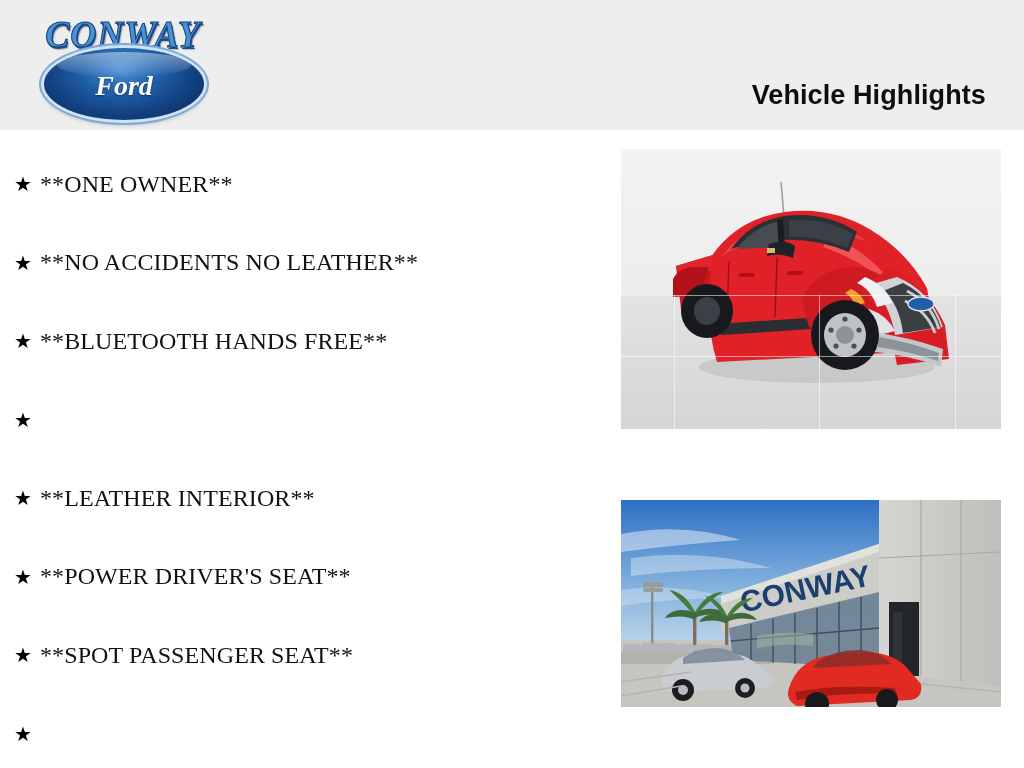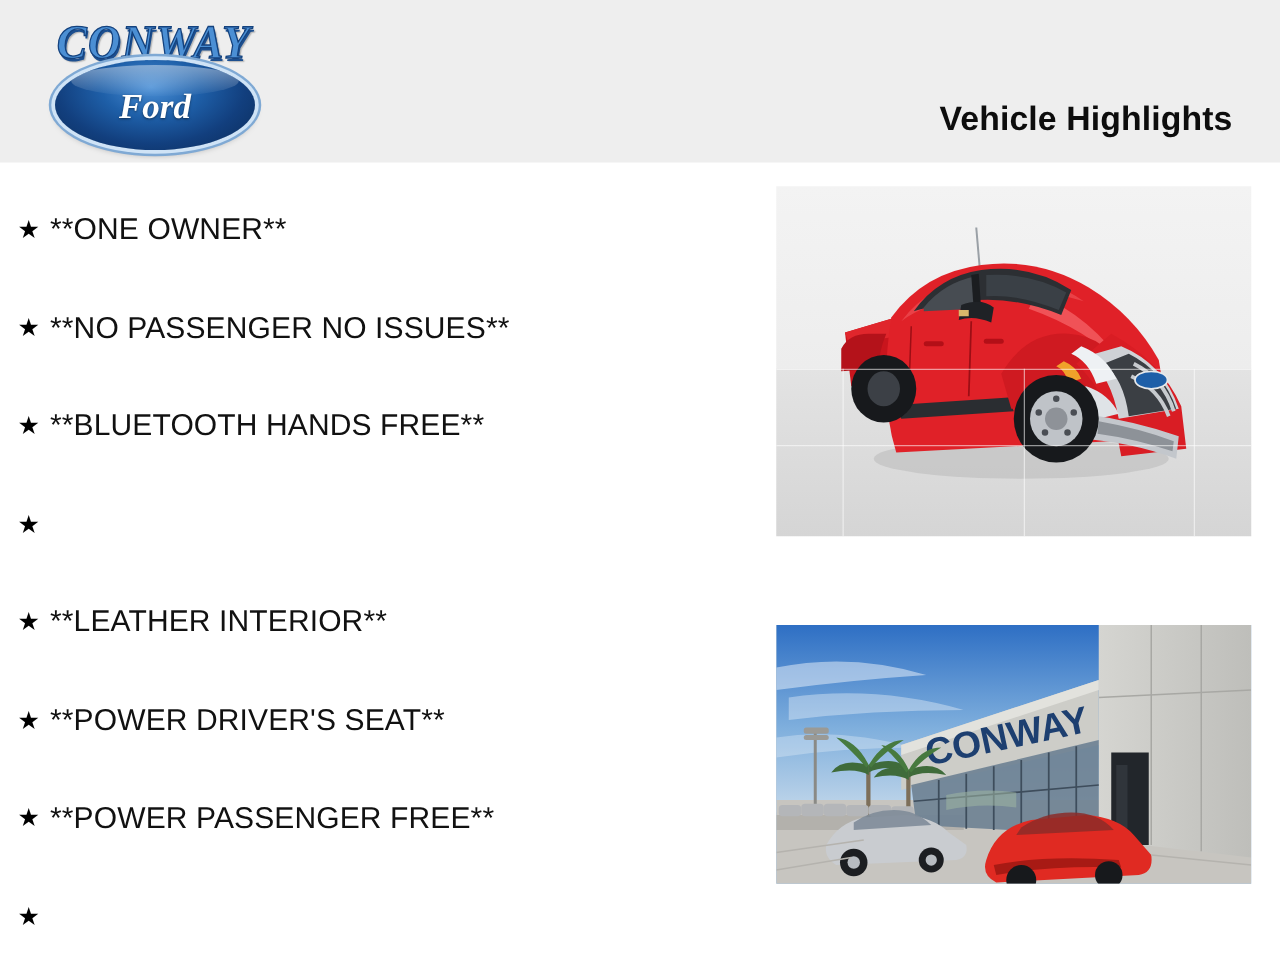--- a/index.html
+++ b/index.html
@@ -74,20 +74,21 @@
   .star-bullet {
     flex:0 0 auto;
     width:26px;
     font-size:20px; line-height:1;
     color:#000000;
     text-align:left;
   }
   .highlight-text {
     font-size:24px; color:#111111; white-space:nowrap;
     letter-spacing:0.1px;
+    font-family:Liberation Serif, serif;
   }
 
   
   .photo-frame { position:absolute; overflow:hidden; }
 
   #vehicle-photo {
     left:621px; top:149px; width:380px; height:280px;
     background:linear-gradient(to bottom, #f3f3f3 0%, #ededed 52%, #e3e3e3 52.2%, #d5d5d5 100%);
   }
   
@@ -124,21 +125,21 @@
 
   <div id="highlights-list">
 
     <div class="highlight-row">
       <span class="star-bullet">★</span>
       <span class="highlight-text">**ONE OWNER**</span>
     </div>
 
     <div class="highlight-row">
       <span class="star-bullet">★</span>
-      <span class="highlight-text">**NO PASSENGER NO ISSUES**</span>
+      <span class="highlight-text">**NO ACCIDENTS NO LEATHER**</span>
     </div>
 
     <div class="highlight-row">
       <span class="star-bullet">★</span>
       <span class="highlight-text">**BLUETOOTH HANDS FREE**</span>
     </div>
 
     <div class="highlight-row">
       <span class="star-bullet">★</span>
     </div>
@@ -148,21 +149,21 @@
       <span class="highlight-text">**LEATHER INTERIOR**</span>
     </div>
 
     <div class="highlight-row">
       <span class="star-bullet">★</span>
       <span class="highlight-text">**POWER DRIVER'S SEAT**</span>
     </div>
 
     <div class="highlight-row">
       <span class="star-bullet">★</span>
-      <span class="highlight-text">**POWER PASSENGER FREE**</span>
+      <span class="highlight-text">**SPOT PASSENGER SEAT**</span>
     </div>
 
     <div class="highlight-row">
       <span class="star-bullet">★</span>
     </div>
 
   </div>
 
   <div id="vehicle-photo" class="photo-frame">
     <div class="floor-seam" style="top:52%;"></div>

